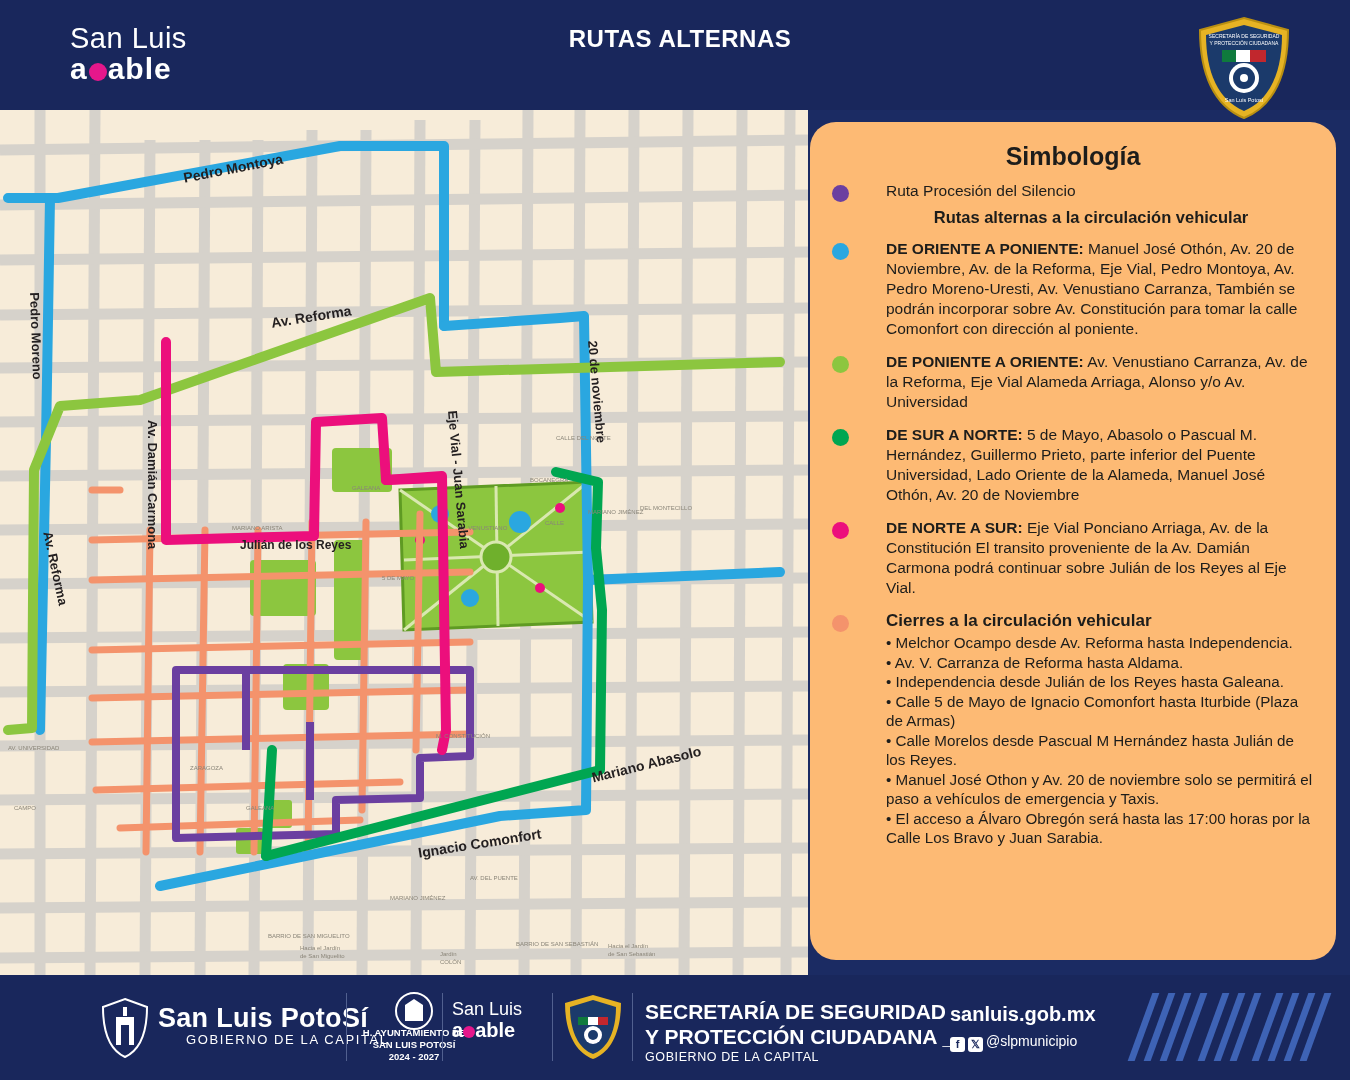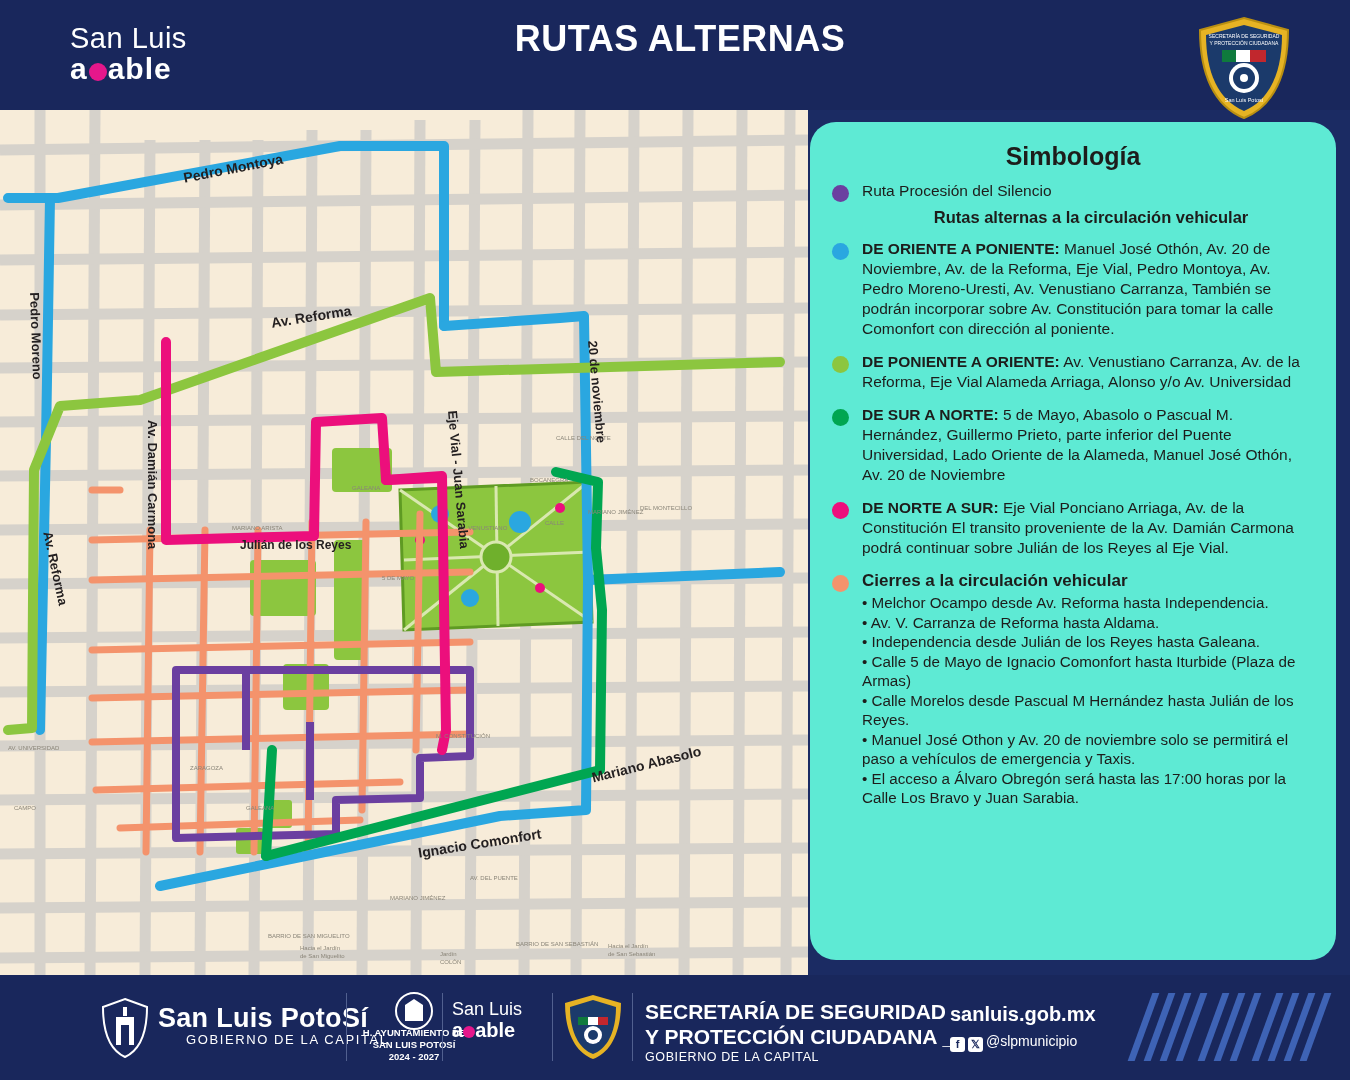--- a/index.html
+++ b/index.html
@@ -25,49 +25,49 @@
     position:absolute; left:70px; top:52px; color:#ffffff;
     font-size:30px; font-weight:700; letter-spacing:1px;
   }
   .brand-amable .dot {
     display:inline-block; width:18px; height:18px; border-radius:50%;
     background:#e5178b; margin:0 1px; transform:translateY(2px);
   }
   .header-title {
     position:absolute; left:300px; top:22px; width:760px;
     text-align:center; color:#ffffff; font-weight:700;
-    font-size:36px; line-height:34px; letter-spacing:.5px;
+    font-size:24px; line-height:34px; letter-spacing:.5px;
   }
   .shield {
     position:absolute; right:58px; top:16px; width:96px; height:104px;
   }
 
   
   .map-wrap {
     position:absolute; left:0; top:110px; width:808px; height:865px;
     background:#f7ecd9; overflow:hidden;
   }
   .map-wrap svg { display:block; }
   .map-label {
     position:absolute; color:#231f20; font-weight:700;
     font-family:"Liberation Sans", sans-serif;
     white-space:nowrap;
   }
 
   
   .legend {
     position:absolute; left:810px; top:122px; width:526px; height:838px;
-    background:#5eead4; border-radius:26px; padding:16px 22px 10px 22px;
+    background:#fdba74; border-radius:26px; padding:16px 22px 10px 22px;
     overflow:hidden;
   }
   .legend h2 {
     margin:4px 0 10px 0; text-align:center; font-size:25px;
     color:#1d1d1b; font-weight:700;
   }
-  .leg-row { display:flex; align-items:flex-start; margin-bottom:6px; }
+  .leg-row { display:flex; align-items:flex-start; margin-bottom:6px;gap:24px; }
   .bullet {
     width:17px; height:17px; border-radius:50%; flex:0 0 17px;
     margin-top:4px; margin-right:13px;
   }
   .leg-text { font-size:15.5px; line-height:20px; color:#1d1d1b; }
   .leg-text b { font-weight:700; }
   .sub-head {
     text-align:center; font-weight:700; font-size:16.5px;
     color:#1d1d1b; margin:6px 0 12px 36px;
   }

